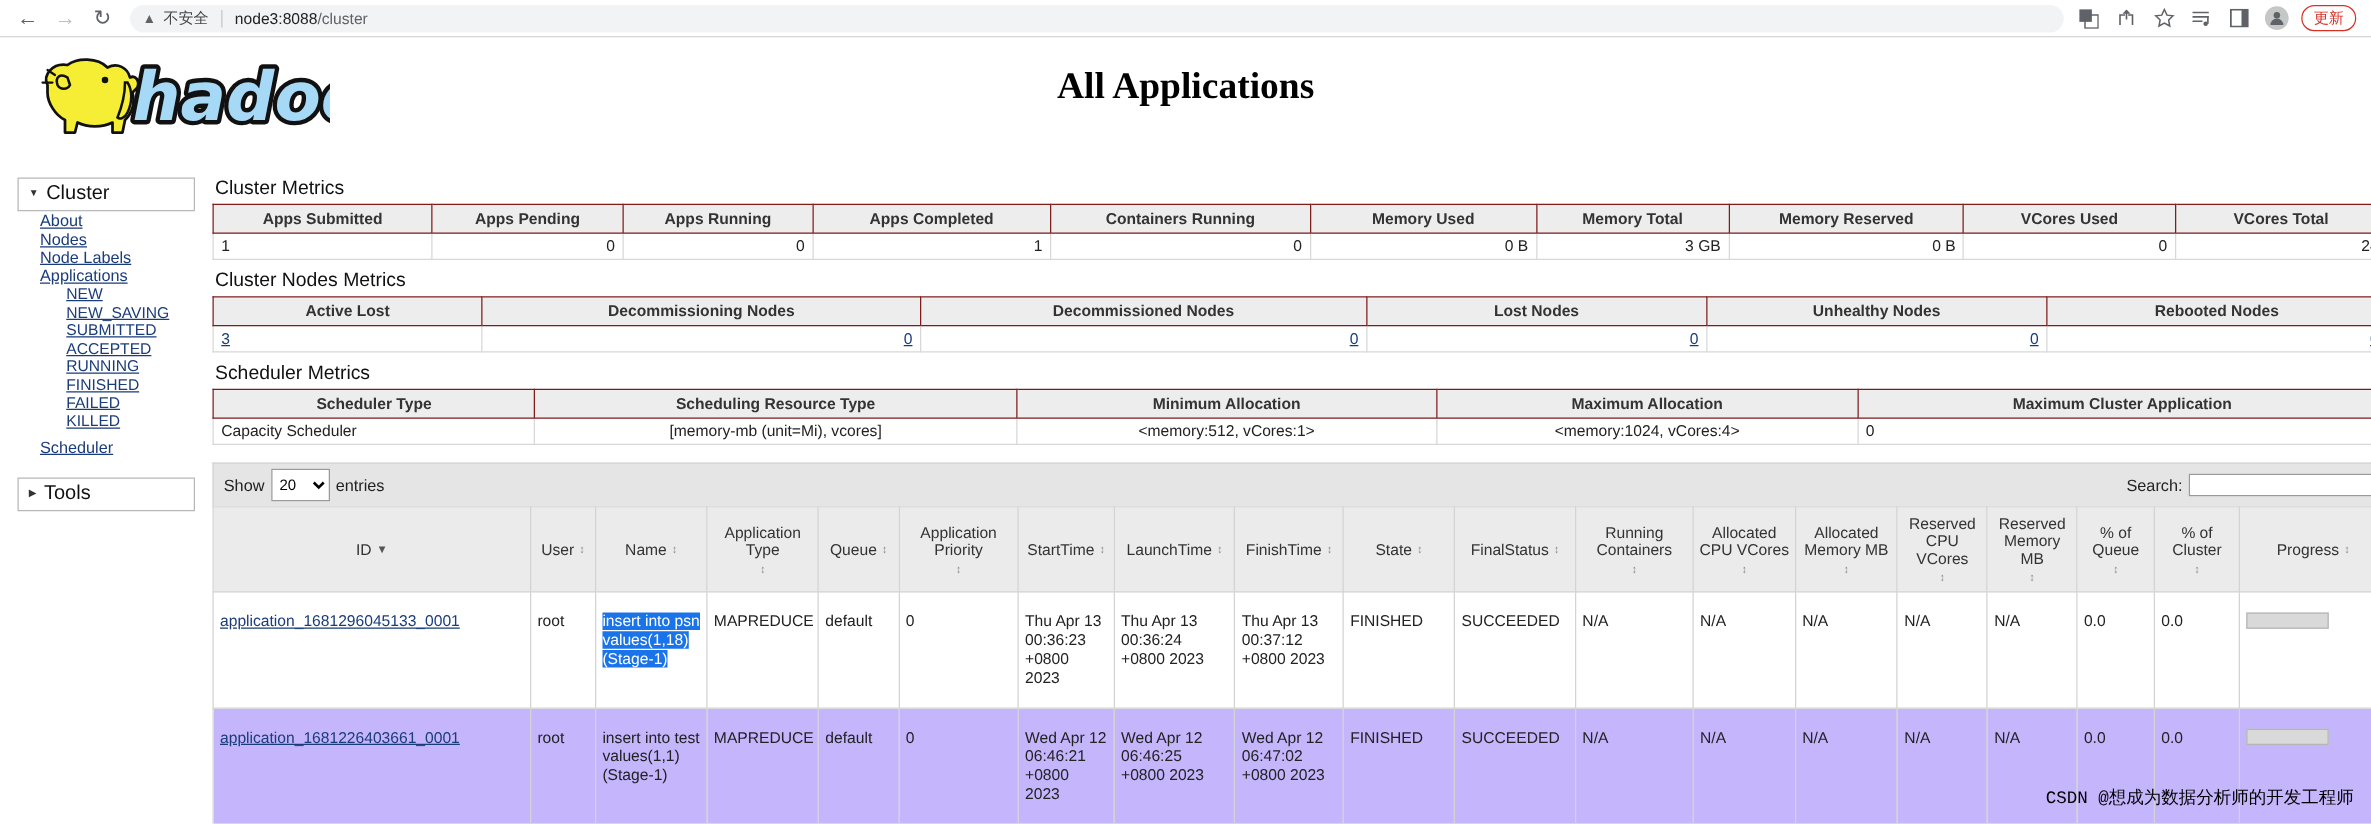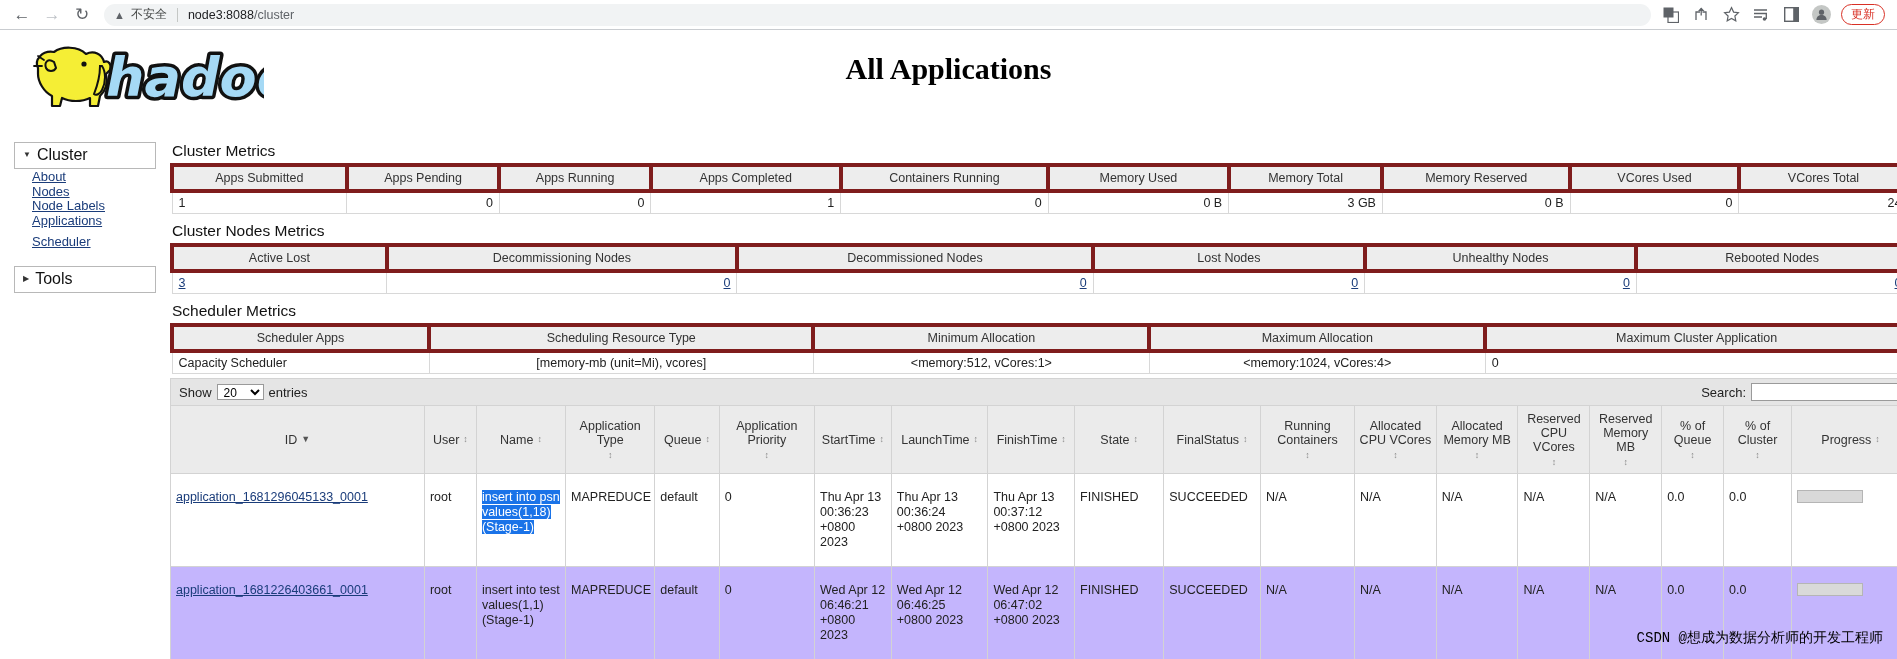--- a/index.html
+++ b/index.html
@@ -85,45 +85,45 @@
   .content { position:absolute; left:170px; top:112px; right:0; }
   .section-title {
     font-size:15.5px; color:#111; margin:0 0 3px 2px;
     font-family:"Liberation Sans", sans-serif;
   }
   table.metrics {
     border-collapse:collapse; width:1740px; background:#fff;
     font-size:12.5px; table-layout:fixed;
   }
   table.metrics th {
-    background:#ededed; border:4px solid #7f1d1d;
-    font-weight:normal; color:#333; text-align:center;
+    background:#ededed; border:1px solid #7f1d1d;
+    font-weight:bold; color:#333; text-align:center;
     padding:4px 4px; font-size:12.5px;margin-top:36px;
   }
   table.metrics td {
     border:1px solid #d8d8d8; padding:3px 6px; color:#222;
     font-size:12.5px;
   }
   td.right { text-align:right; }
   td.left { text-align:left; }
   td.center { text-align:center; }
   .lnk { color:#1a3c7a; text-decoration:underline; }
   .mb12 { margin-bottom:8px; }
 
   
-  .apps-wrap { margin-top:4px; }
+  .apps-wrap { margin-top:14px; }
   .dt-top {
     background:#e5e5e5; border:1px solid #d3d3d3; border-bottom:none;
     padding:4px 8px; font-size:13px; color:#222;
     display:flex; align-items:center; justify-content:space-between;
     width:1740px;
   }
   .dt-len { display:flex; align-items:center; gap:5px; }
   .dt-select {
-    font-size:12px; padding:0 2px; height:16px;
+    font-size:12px; padding:0 2px; height:26px;
     border:1px solid #9a9a9a; background:#fff;
     font-family:"Liberation Sans", sans-serif;
   }
   .dt-search { display:flex; align-items:center; gap:5px; }
   .dt-search input {
     height:18px; border:1px solid #9a9a9a; font-size:12px; width:150px;
   }
   table.apps {
     border-collapse:collapse; width:1740px; table-layout:fixed;
     font-size:12.5px; background:#fff;
@@ -244,20 +244,30 @@
       <div class="nav-head">
         <span class="caret">▼</span>
         <span>Cluster</span>
       </div>
     </div>
     <div class="nav-body">
       <a class="nav-link">About</a>
       <a class="nav-link">Nodes</a>
       <a class="nav-link">Node Labels</a>
       <a class="nav-link">Applications</a>
+      <div class="nav-sub">
+        <a class="nav-link">NEW</a>
+        <a class="nav-link">NEW_SAVING</a>
+        <a class="nav-link">SUBMITTED</a>
+        <a class="nav-link">ACCEPTED</a>
+        <a class="nav-link">RUNNING</a>
+        <a class="nav-link">FINISHED</a>
+        <a class="nav-link">FAILED</a>
+        <a class="nav-link">KILLED</a>
+      </div>
       <div class="nav-gap"></div>
       <a class="nav-link">Scheduler</a>
     </div>
 
     <div class="nav-block nav-block2">
       <div class="nav-head">
         <span class="caret">▶</span>
         <span>Tools</span>
       </div>
     </div>
@@ -341,21 +351,21 @@
     <table class="metrics">
       <colgroup>
         <col style="width:228px">
           <col style="width:341px">
           <col style="width:298px">
         <col style="width:298px">
           <col style="width:375px">
       </colgroup>
       <tbody>
           <tr>
-        <th>Scheduler Apps</th>
+        <th>Scheduler Type</th>
         <th>Scheduling Resource Type</th>
         <th>Minimum Allocation</th>
         <th>Maximum Allocation</th>
         <th>Maximum Cluster Application</th>
       </tr>
       <tr>
         <td class="left">Capacity Scheduler</td>
         <td class="center">[memory-mb (unit=Mi), vcores]</td>
         <td class="center">&lt;memory:512, vCores:1&gt;</td>
         <td class="center">&lt;memory:1024, vCores:4&gt;</td>

